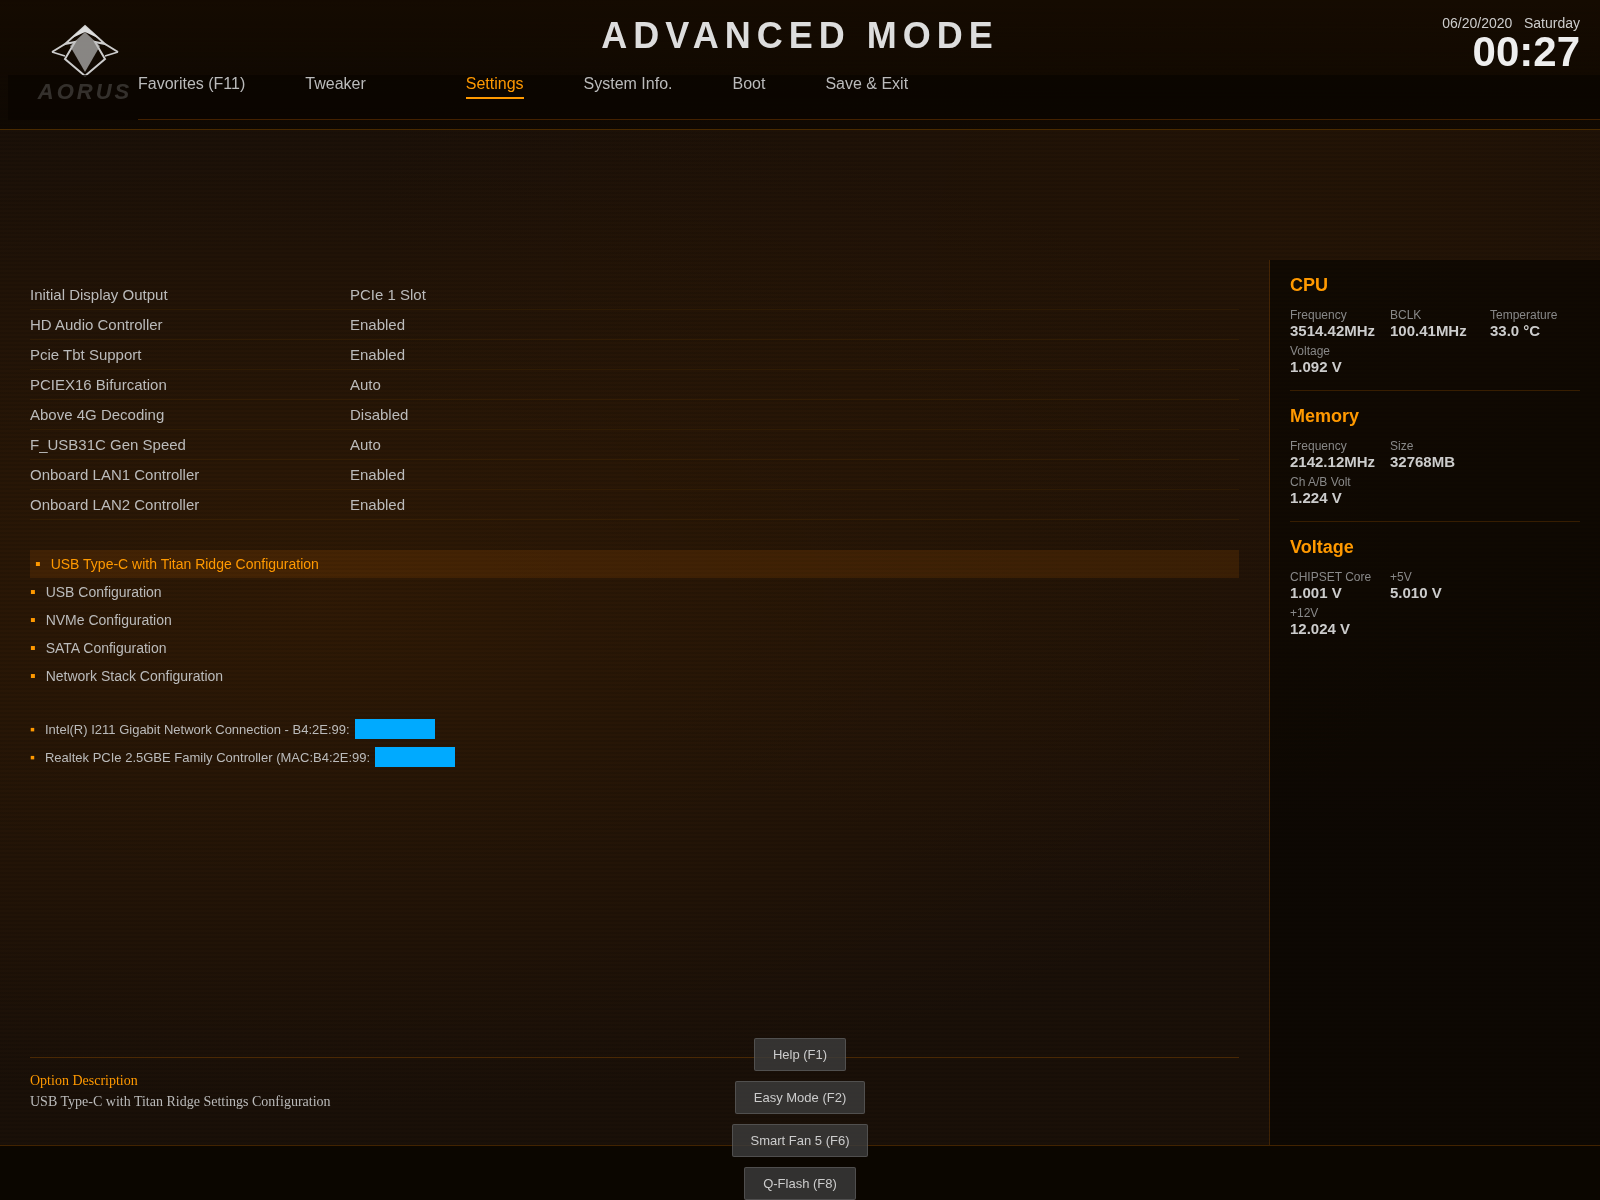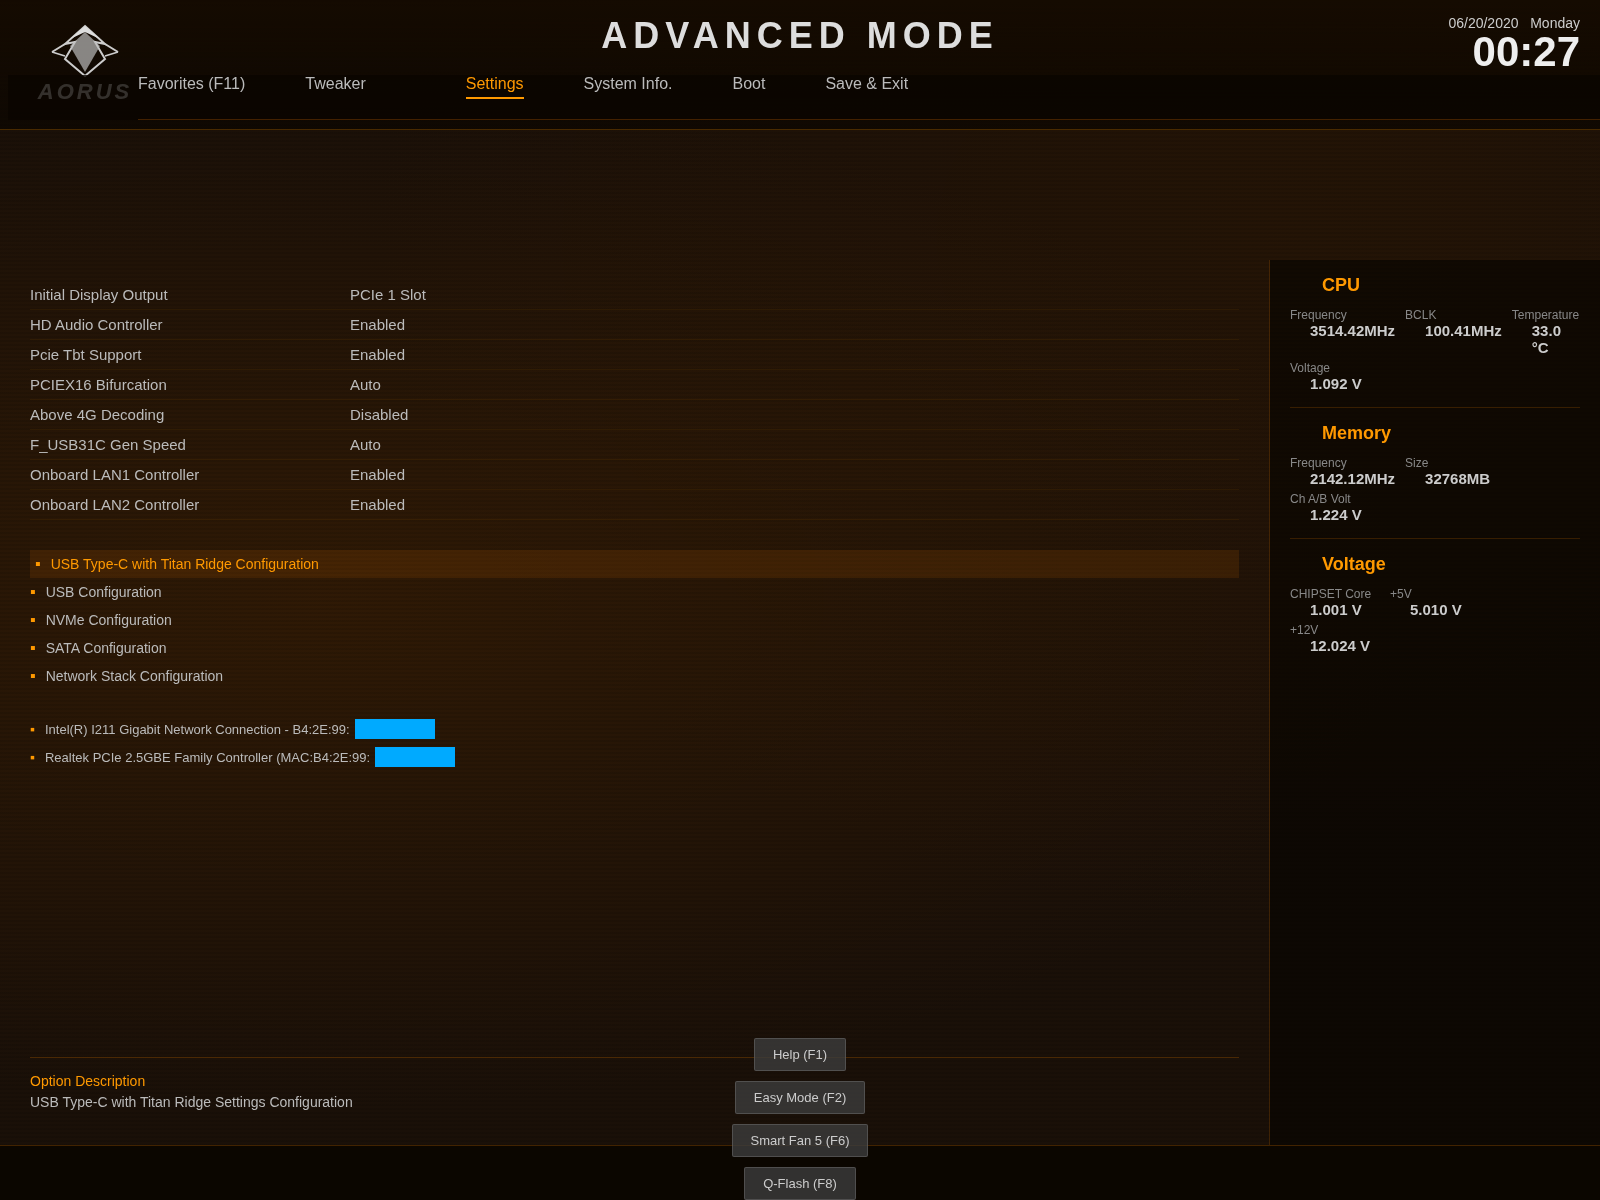--- a/index.html
+++ b/index.html
@@ -238,20 +238,21 @@
       height: 20px;
       margin-left: 5px;
       vertical-align: middle;
     }
 
     
     .option-description {
       border-top: 1px solid rgba(150,80,0,0.4);
       padding: 15px 0;
       margin-top: auto;
+      font-family: Liberation Serif, serif;
     }
 
     .option-desc-title {
       color: #f90;
       font-size: 14px;
       margin-bottom: 5px;
     }
 
     .option-desc-text {
       color: #bbb;
@@ -276,39 +277,37 @@
 
     .info-section:last-child {
       border-bottom: none;
     }
 
     .info-section-title {
       color: #f90;
       font-size: 18px;
       font-weight: bold;
       margin-bottom: 12px;
-      margin-left: 32px;
     }
 
     .info-grid {
       display: grid;
       grid-template-columns: 1fr 1fr 1fr;
       gap: 5px 10px;
     }
 
     .info-label {
       color: #888;
       font-size: 12px;
     }
 
     .info-value {
       color: #ccc;
       font-size: 15px;
       font-weight: bold;
-      margin-left: 20px;
     }
 
     .info-single {
       margin-top: 5px;
     }
 
     
     .footer {
       height: 55px;
       background: rgba(10,5,0,0.9);
@@ -364,21 +363,21 @@
     </div>
 
     <div class="title-area">
       <span class="advanced-mode-title">ADVANCED MODE</span>
     </div>
 
     <div class="datetime-area">
       <span class="date-text">
         <span>06/20/2020</span>
         &nbsp;
-        <span>Monday</span>
+        <span>Saturday</span>
       </span>
       <span class="time-text">00:27</span>
     </div>
 
     <div class="nav-menu">
       <span class="nav-item">Favorites (F11)</span>
       <span class="nav-item">Tweaker</span>
       <span class="nav-item active">Settings</span>
       <span class="nav-item">System Info.</span>
       <span class="nav-item">Boot</span>

